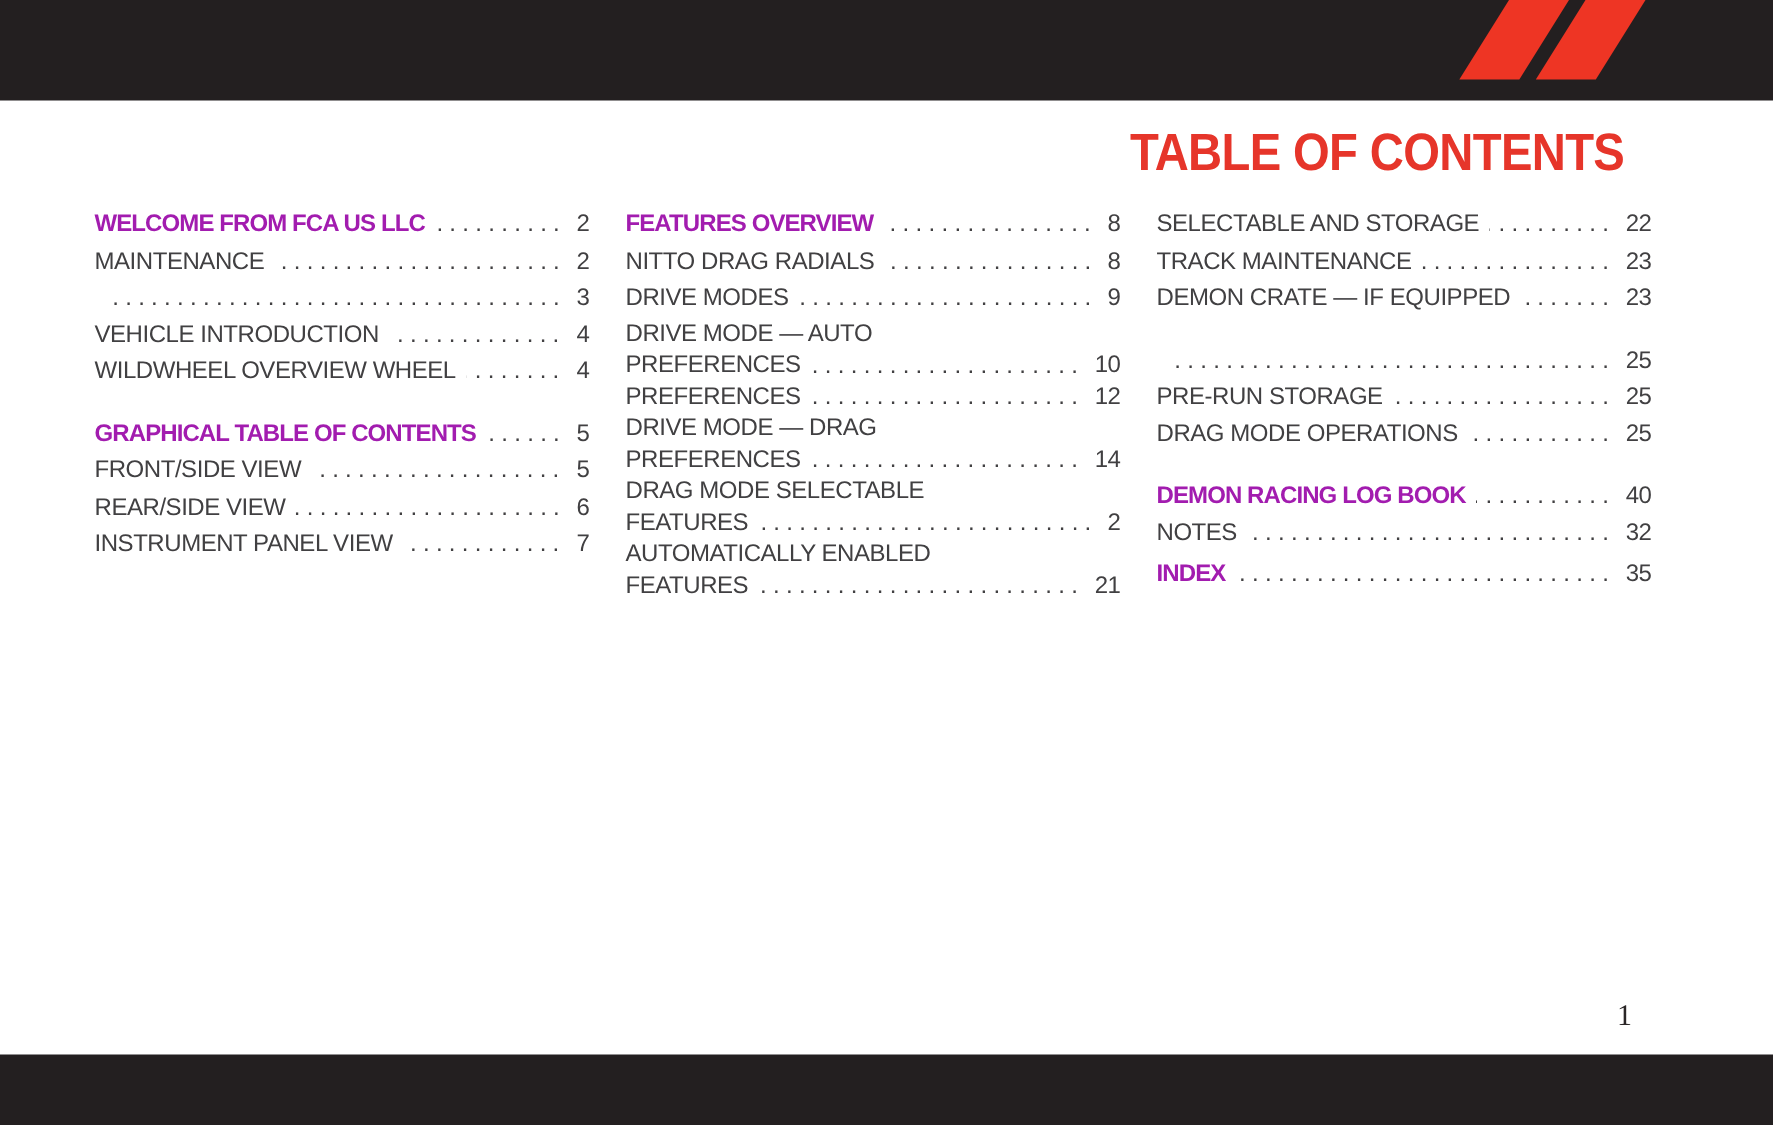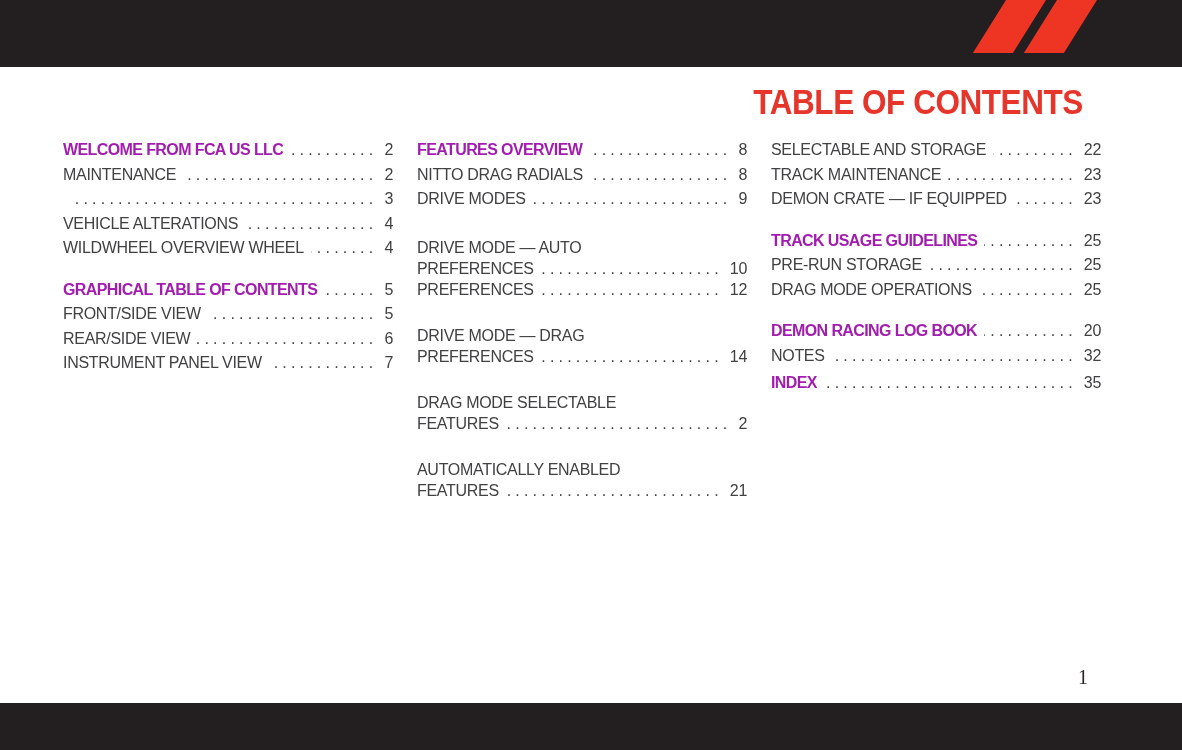--- a/index.html
+++ b/index.html
@@ -72,21 +72,21 @@
   .entry.gap  { margin-top: 17px; }
   .entry.sgap { margin-top: 3px; }
 
   .lrow { display: flex; align-items: baseline; }
   .lbl  { white-space: nowrap; }
   .entry.heading .lbl {
     color: #a21caf;
     font-weight: bold;
     letter-spacing: -0.6px;
   }
-  .lline { white-space: nowrap; margin-top: 25px; }
+  .lline { white-space: nowrap; }
   .entry.wrap2 .lline, .entry.wrap2 .lrow { line-height: 21px; }
 
   .leader {
     flex: 1 1 auto;
     min-width: 10px;
     overflow: hidden;
     white-space: nowrap;
     margin-left: 7px;
     direction: rtl;
   }
@@ -146,21 +146,21 @@
           </div>
         </div>
         <div class="entry">
           <div class="lrow">
             <span class="leader"></span>
             <span class="pg">3</span>
           </div>
         </div>
         <div class="entry">
           <div class="lrow">
-            <span class="lbl">VEHICLE ALTERATIONS</span>
+            <span class="lbl">VEHICLE INTRODUCTION</span>
             <span class="leader"></span>
             <span class="pg">4</span>
           </div>
         </div>
         <div class="entry">
           <div class="lrow">
             <span class="lbl">WILDWHEEL OVERVIEW WHEEL</span>
             <span class="leader"></span>
             <span class="pg">4</span>
           </div>
@@ -273,21 +273,20 @@
         </div>
         <div class="entry">
           <div class="lrow">
             <span class="lbl">DEMON CRATE — IF EQUIPPED</span>
             <span class="leader"></span>
             <span class="pg">23</span>
           </div>
         </div>
         <div class="entry heading gap">
           <div class="lrow">
-            <span class="lbl">TRACK USAGE GUIDELINES</span>
             <span class="leader"></span>
             <span class="pg">25</span>
           </div>
         </div>
         <div class="entry">
           <div class="lrow">
             <span class="lbl">PRE-RUN STORAGE</span>
             <span class="leader"></span>
             <span class="pg">25</span>
           </div>
@@ -296,21 +295,21 @@
           <div class="lrow">
             <span class="lbl">DRAG MODE OPERATIONS</span>
             <span class="leader"></span>
             <span class="pg">25</span>
           </div>
         </div>
         <div class="entry heading gap">
           <div class="lrow">
             <span class="lbl">DEMON RACING LOG BOOK</span>
             <span class="leader"></span>
-            <span class="pg">20</span>
+            <span class="pg">40</span>
           </div>
         </div>
         <div class="entry">
           <div class="lrow">
             <span class="lbl">NOTES</span>
             <span class="leader"></span>
             <span class="pg">32</span>
           </div>
         </div>
         <div class="entry heading sgap">

